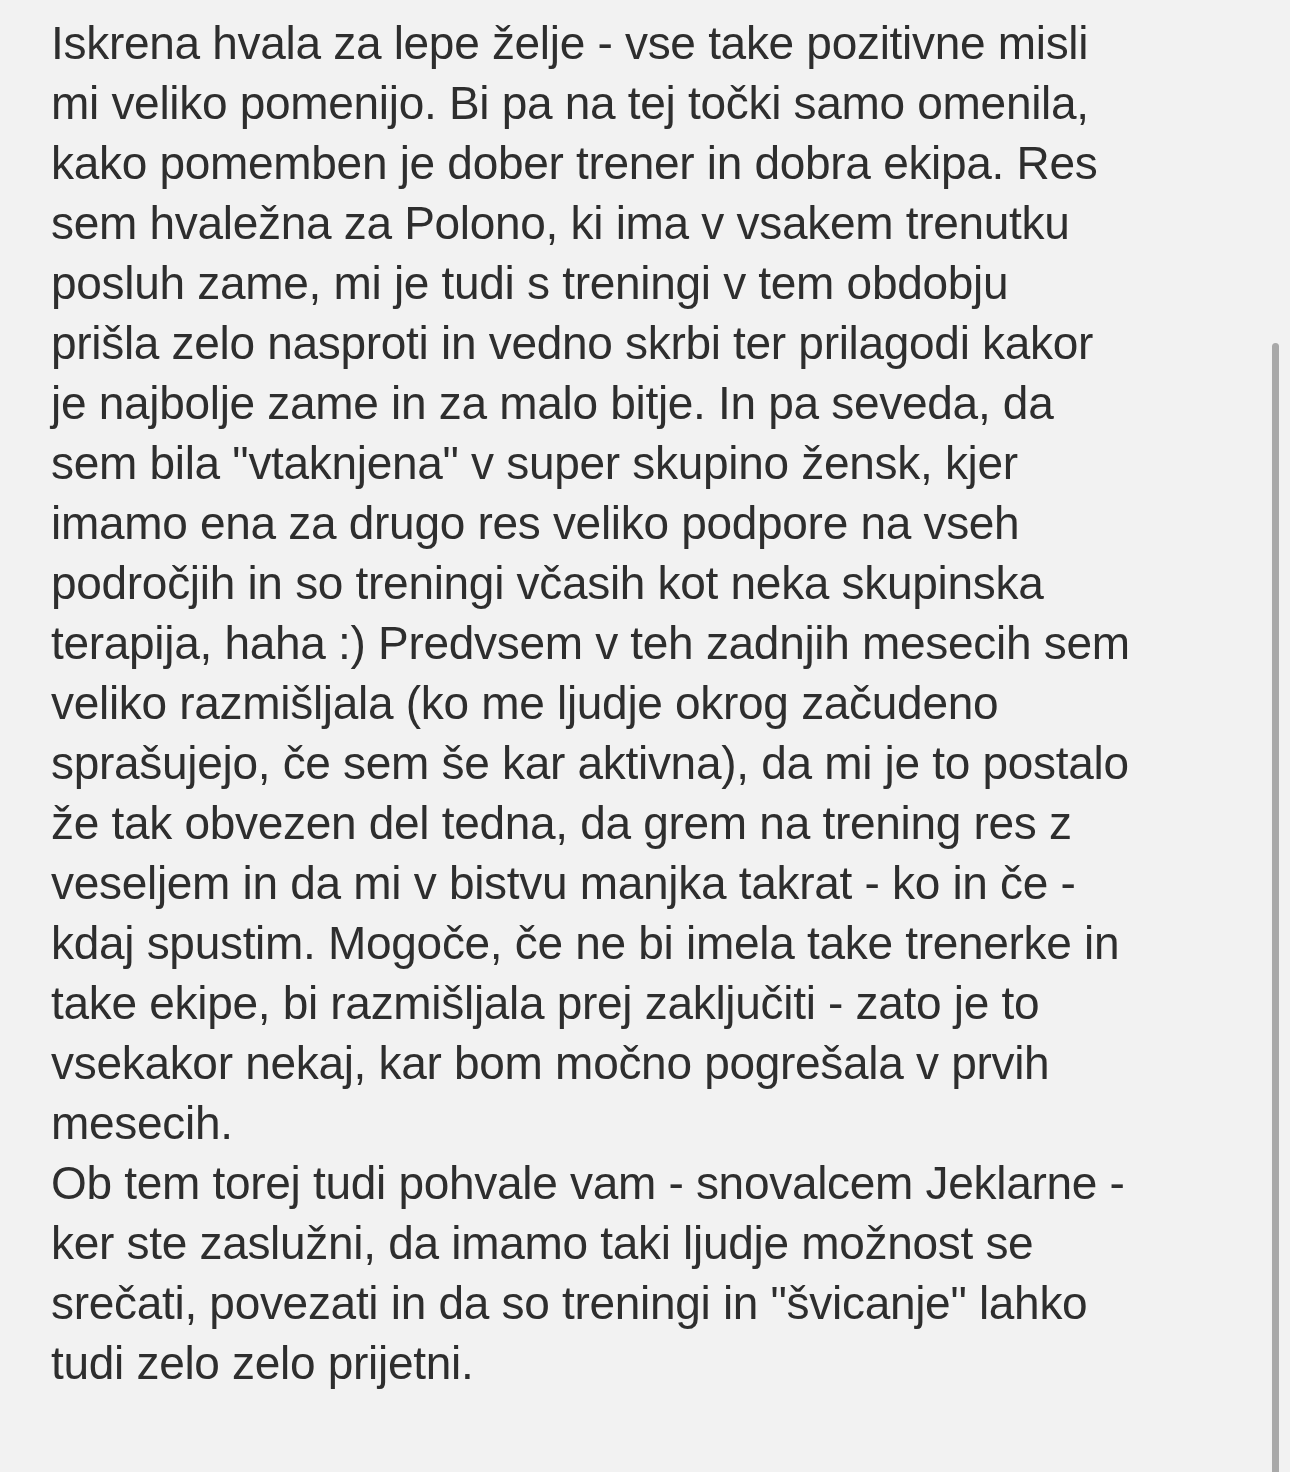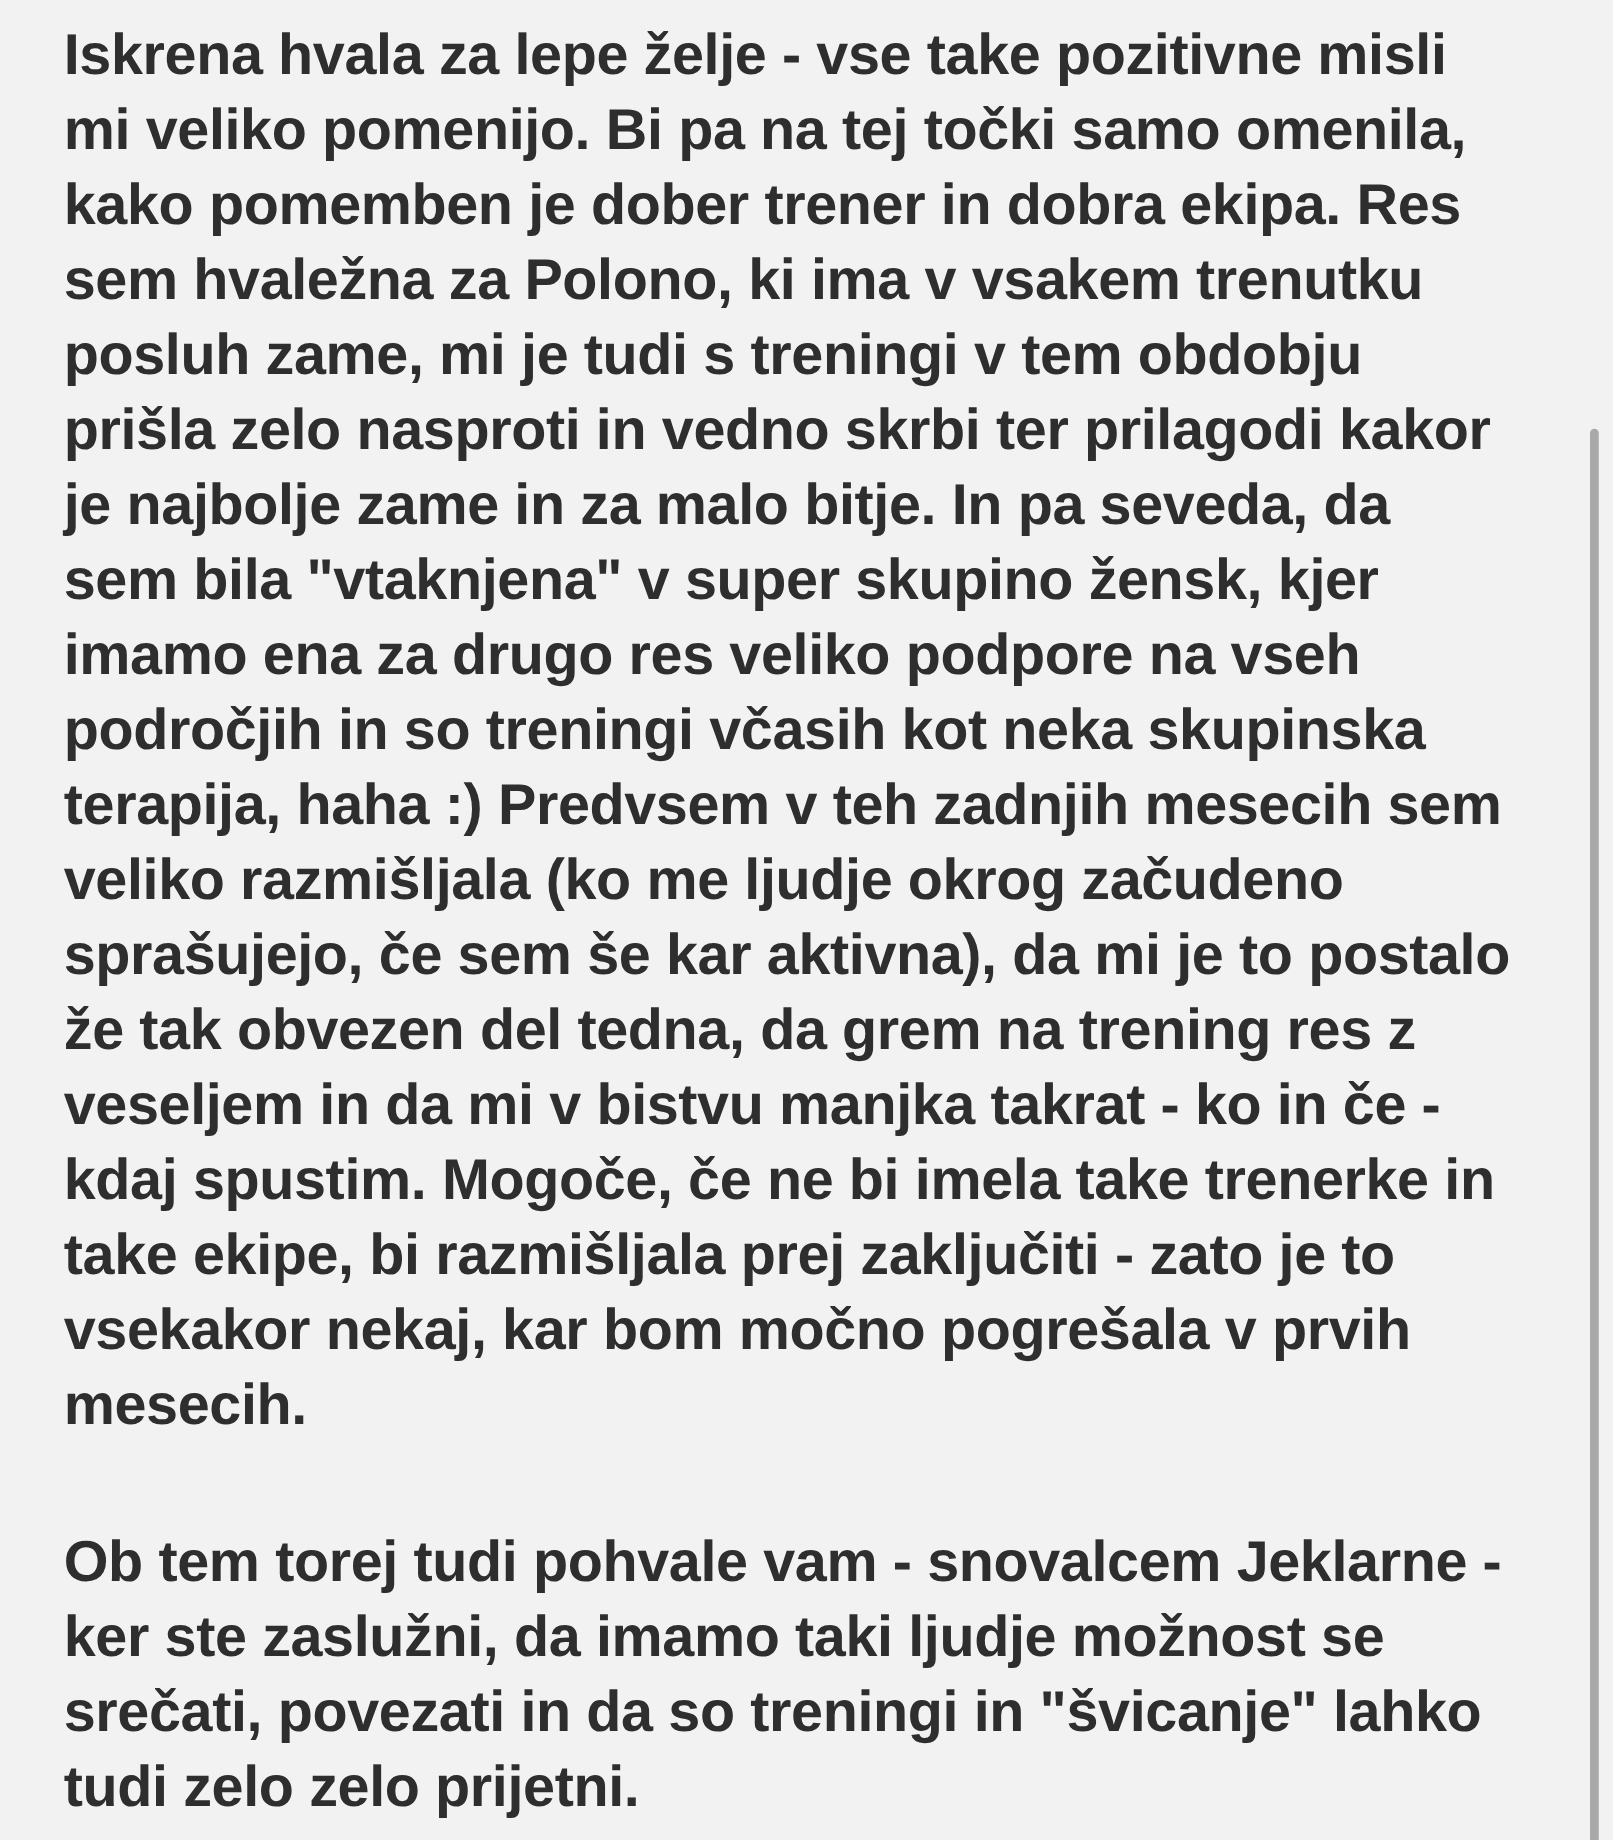--- a/index.html
+++ b/index.html
@@ -17,24 +17,23 @@
   .text-view {
     padding: 13px 30px 0 51px;
   }
   .para {
     margin: 0;
     font-size: 46px;
     line-height: 60px;
     letter-spacing: -0.3px;
     color: #2e2e2e;
     white-space: pre;
-    font-weight: 700;
+    font-weight: 400;
   }
   .para + .para {
-    margin-top: 66px;
   }
   .scrollbar-thumb {
     position: absolute;
     right: 11px;
     top: 343px;
     width: 7px;
     height: 1140px;
     border-radius: 4px;
     background: #a9a9a9;
   }

